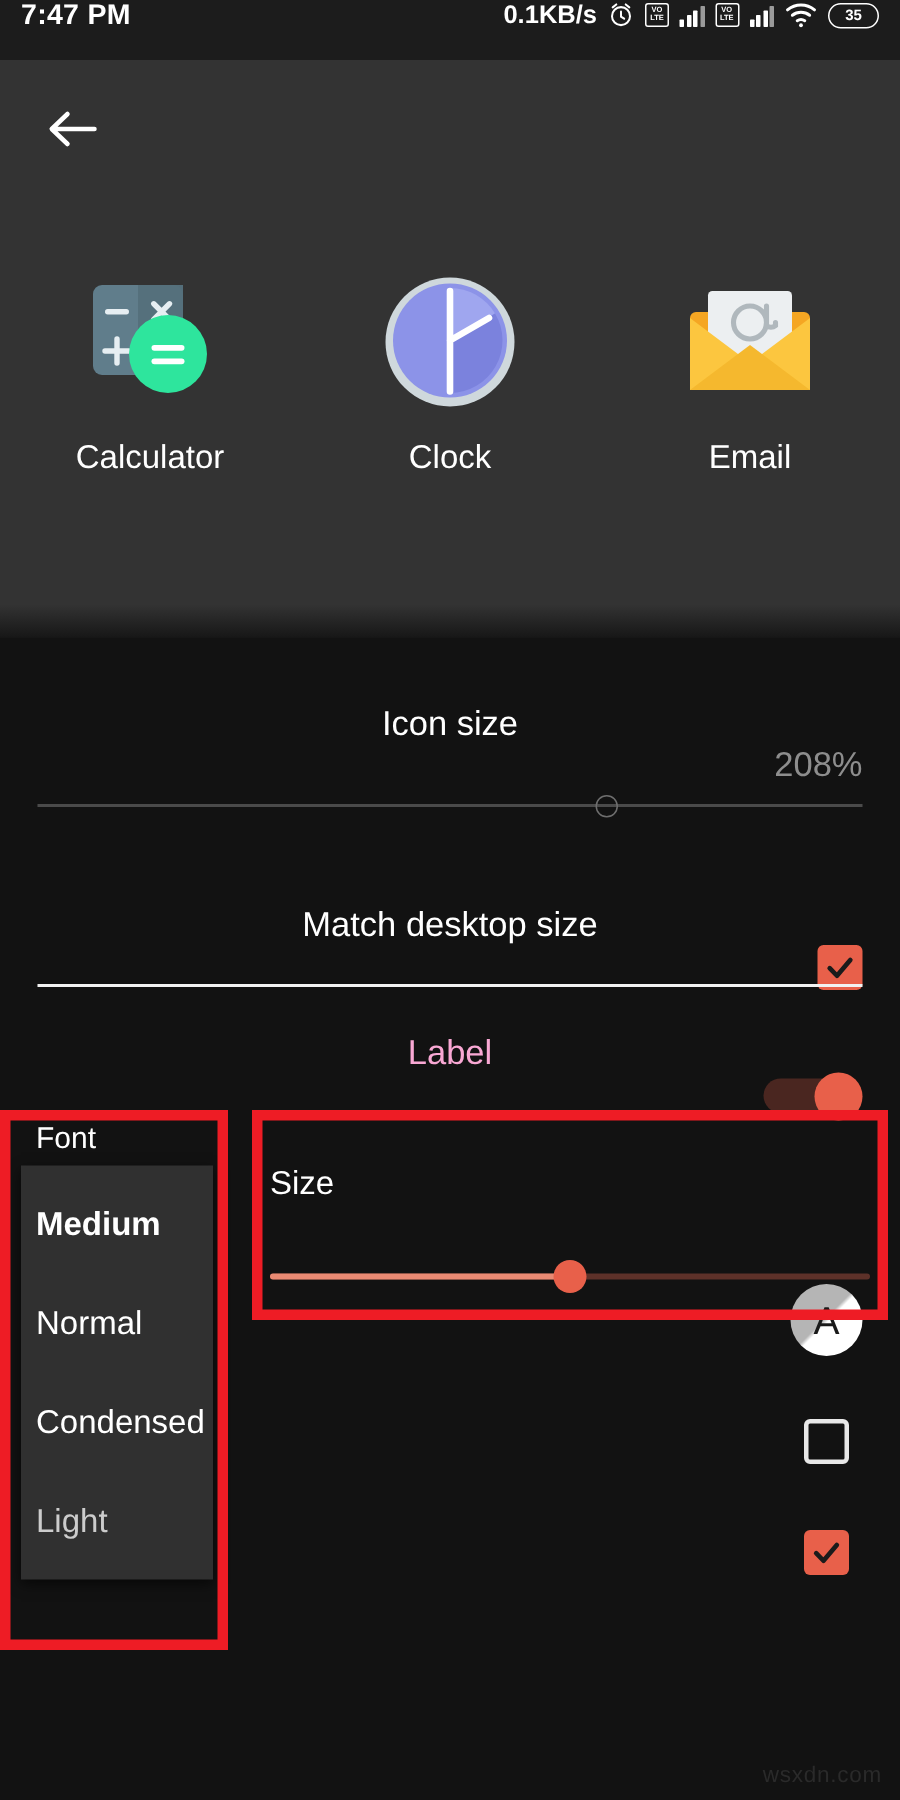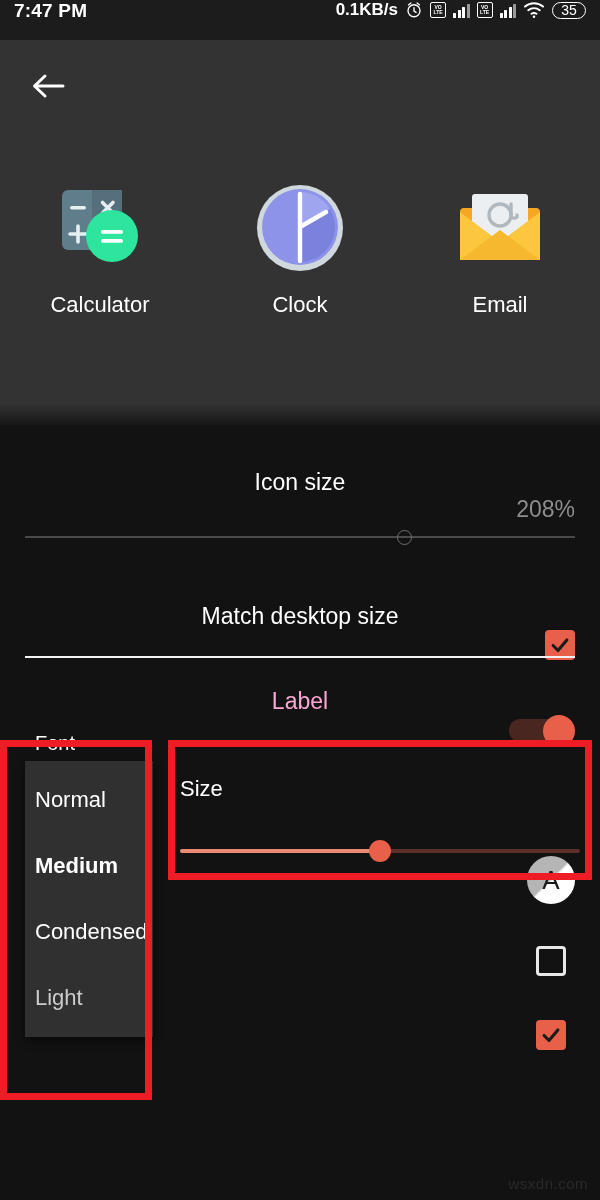--- a/index.html
+++ b/index.html
@@ -28,21 +28,21 @@
   }
   .bars { display:flex; align-items:flex-end; gap:1.5px; height:16px; }
   .bars i { display:block; width:3px; background:#fff; border-radius:.5px; }
   .bars i:nth-child(1){height:5px}
   .bars i:nth-child(2){height:8px}
   .bars i:nth-child(3){height:11px}
   .bars i:nth-child(4){height:14px; background:#9a9a9a}
   .batt {
     width:34px;height:17px;border:1.8px solid #fff;border-radius:9px;
     display:flex;align-items:center;justify-content:center;
-    font-size:14px;font-weight:normal;color:#fff;
+    font-size:10px;font-weight:bold;color:#fff;
   }
 
   
   .preview {
     position:absolute; left:0; top:40px; width:600px; height:385px;
     background:#333333;
   }
   .preview::after{
     content:""; position:absolute; left:0; bottom:0; width:100%; height:22px;
     background:linear-gradient(to bottom, rgba(51,51,51,0), rgba(18,18,18,.85));
@@ -82,21 +82,21 @@
     justify-content:center;cursor:pointer;
   }
   .cbox.on { background:#e8604a; }
   .cbox.off { background:transparent; border:3px solid #e8e8e8; }
 
   .toggle { width:66px; height:30px; position:relative; cursor:pointer; }
   .toggle .trk { position:absolute; left:0; top:4px; width:62px; height:23px; border-radius:12px; background:#4a2620; }
   .toggle .knb { position:absolute; right:0; top:0; width:32px; height:32px; border-radius:50%; background:#e8604a; }
 
   
-  .dropdown { position:absolute; left:14px; top:732px; width:128px;margin-left:11px; }
+  .dropdown { position:absolute; left:14px; top:748px; width:128px; }
   .dd-title { font-size:20px; color:#ffffff; padding:0 0 6px 10px; }
   .dd-list { background:#303030; box-shadow:0 3px 8px rgba(0,0,0,.6); padding:6px 0; }
   .dd-item { font-size:22px; color:#fff; padding:20px 0 20px 10px; cursor:pointer; white-space:nowrap; }
   .dd-item.is-medium { font-weight:bold; }
   .dd-item.is-light { color:#cccccc; font-weight:300; }
 
   
   .size-block { position:absolute; left:180px; top:776px; width:400px; }
   .size-title { font-size:22px; color:#fff; }
   .size-slider { position:relative; margin-top:38px; height:22px; width:400px; }
@@ -255,22 +255,22 @@
           <div class="knb"></div>
         </div>
       </div>
     </div>
 
   </div>
 
   <div class="dropdown">
     <div class="dd-title">Font</div>
     <div class="dd-list">
+      <div class="dd-item is-medium">Medium</div>
       <div class="dd-item">Normal</div>
-      <div class="dd-item is-medium">Medium</div>
       <div class="dd-item">Condensed</div>
       <div class="dd-item is-light">Light</div>
     </div>
   </div>
 
   <div class="size-block">
     <div class="size-title">Size</div>
     <div class="size-slider" id="sizeSlider">
       <div class="trk-bg"></div>
       <div class="trk-fill" style="width: 50%;"></div>

